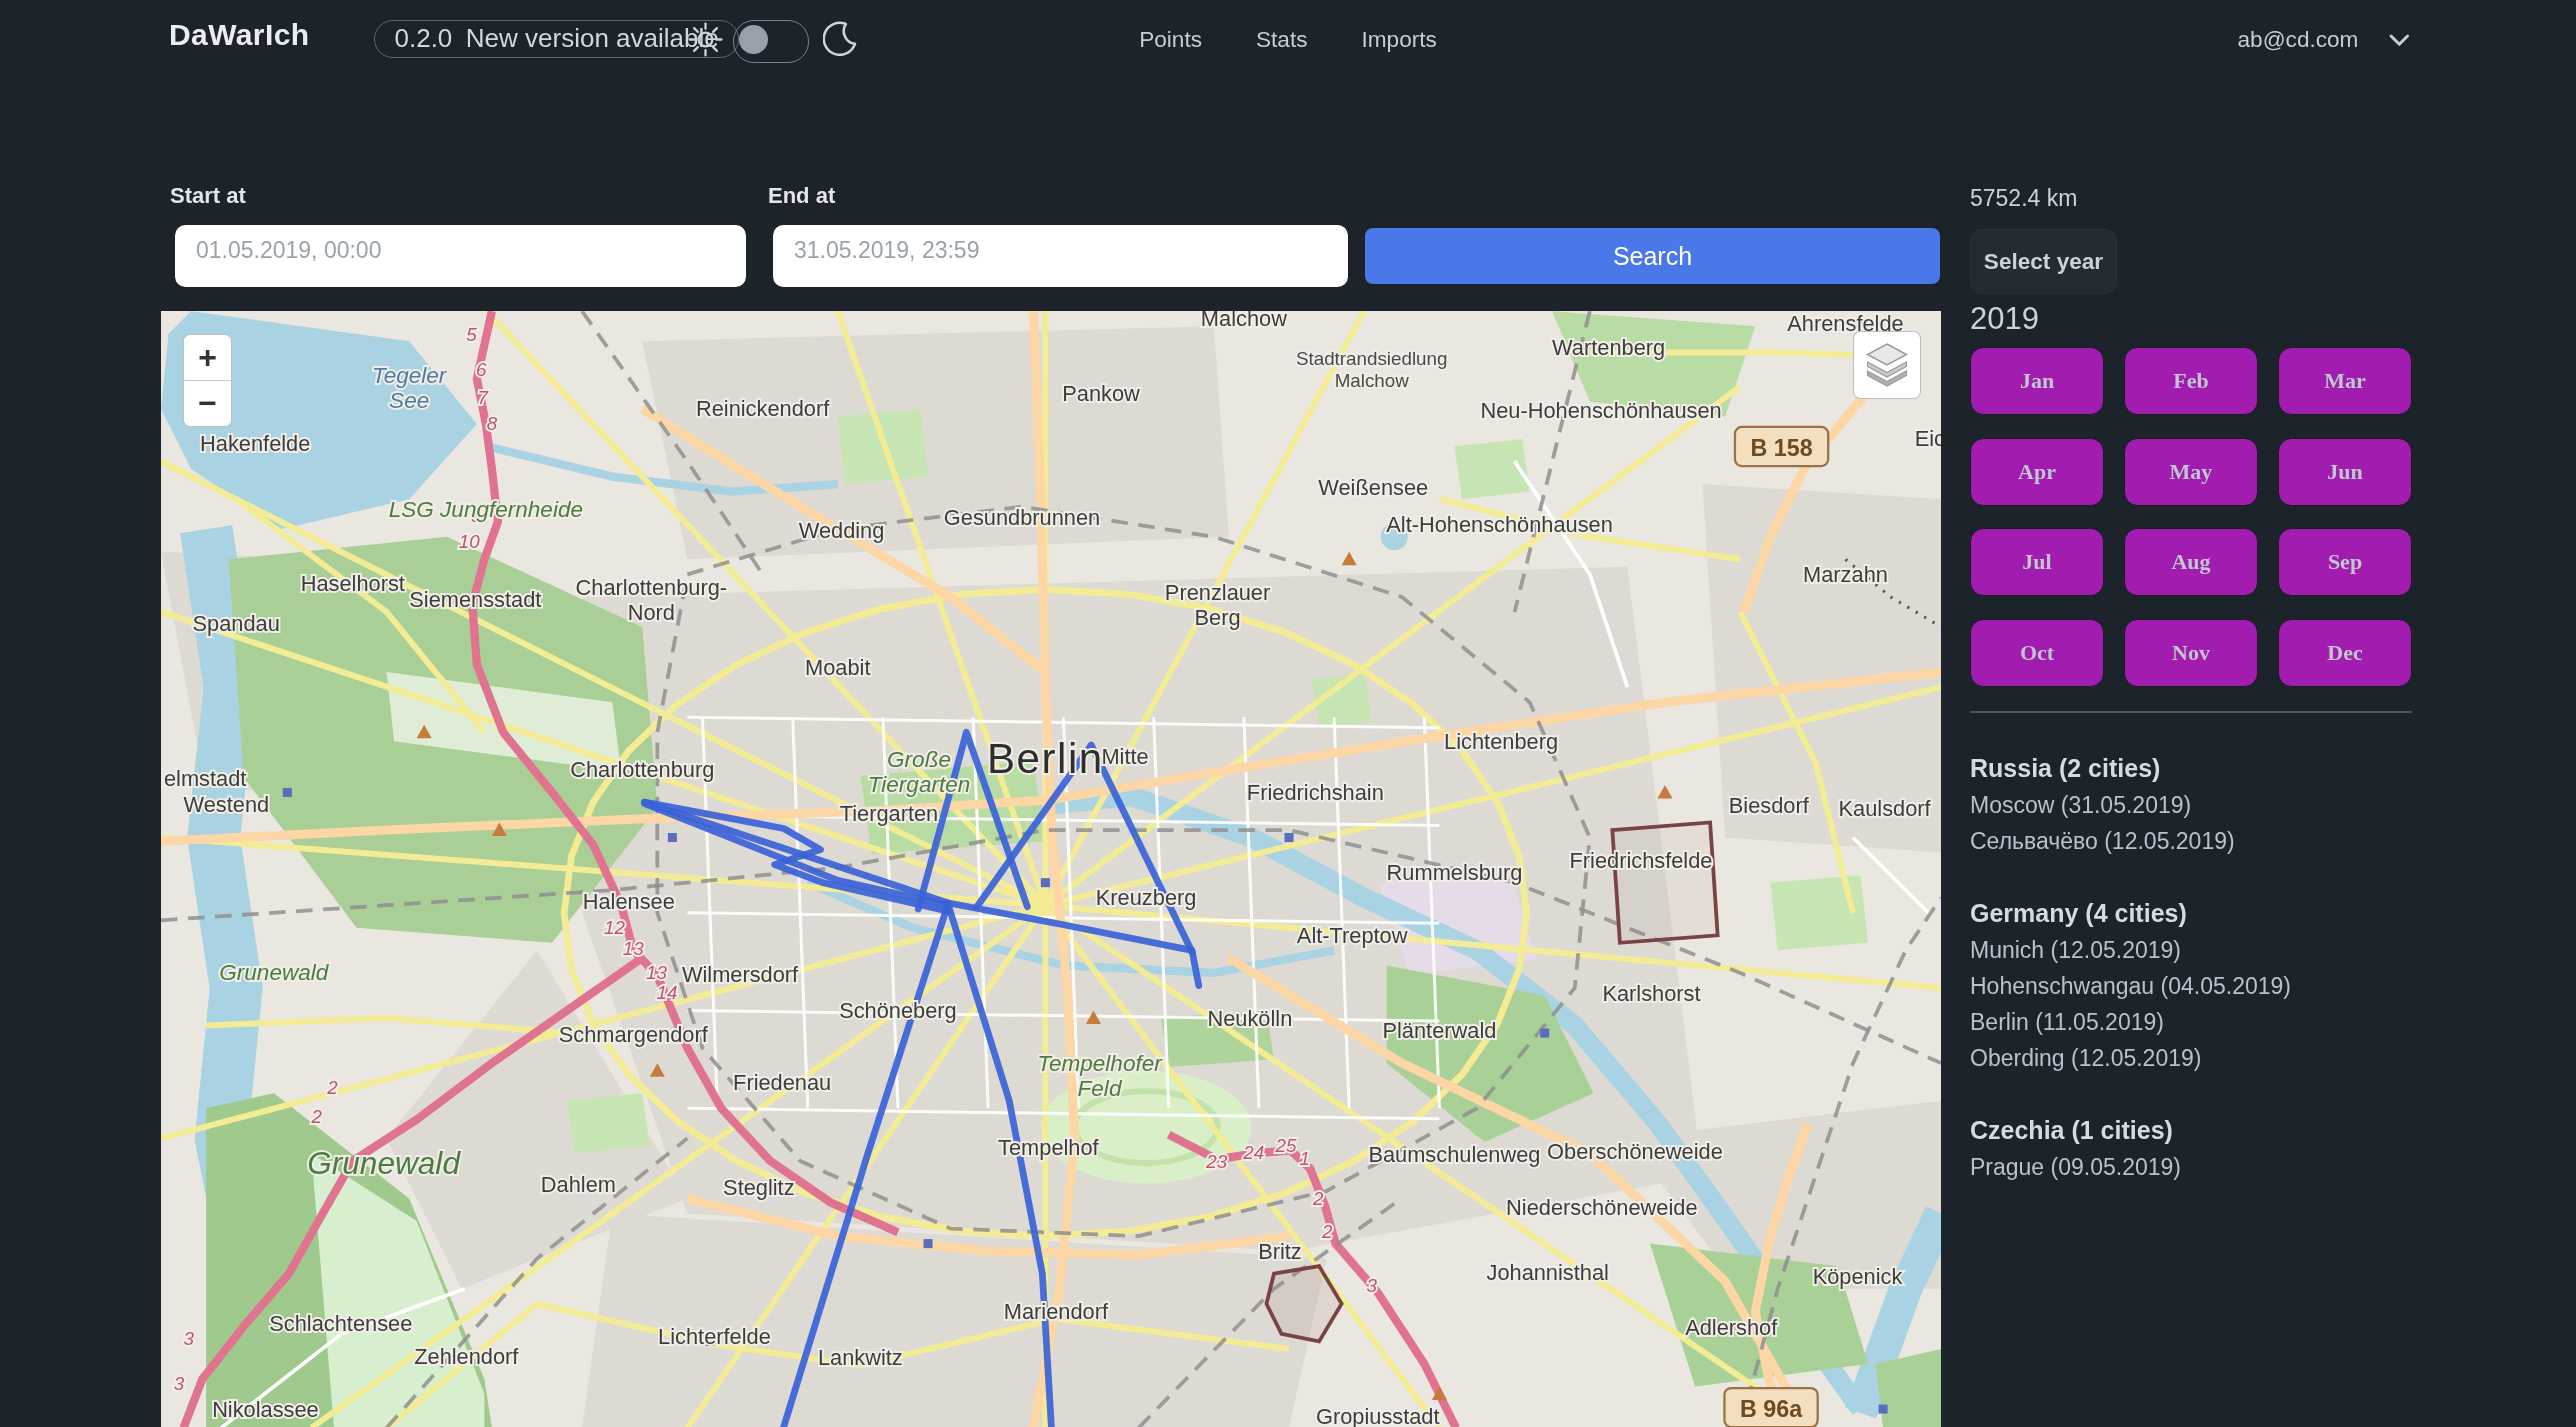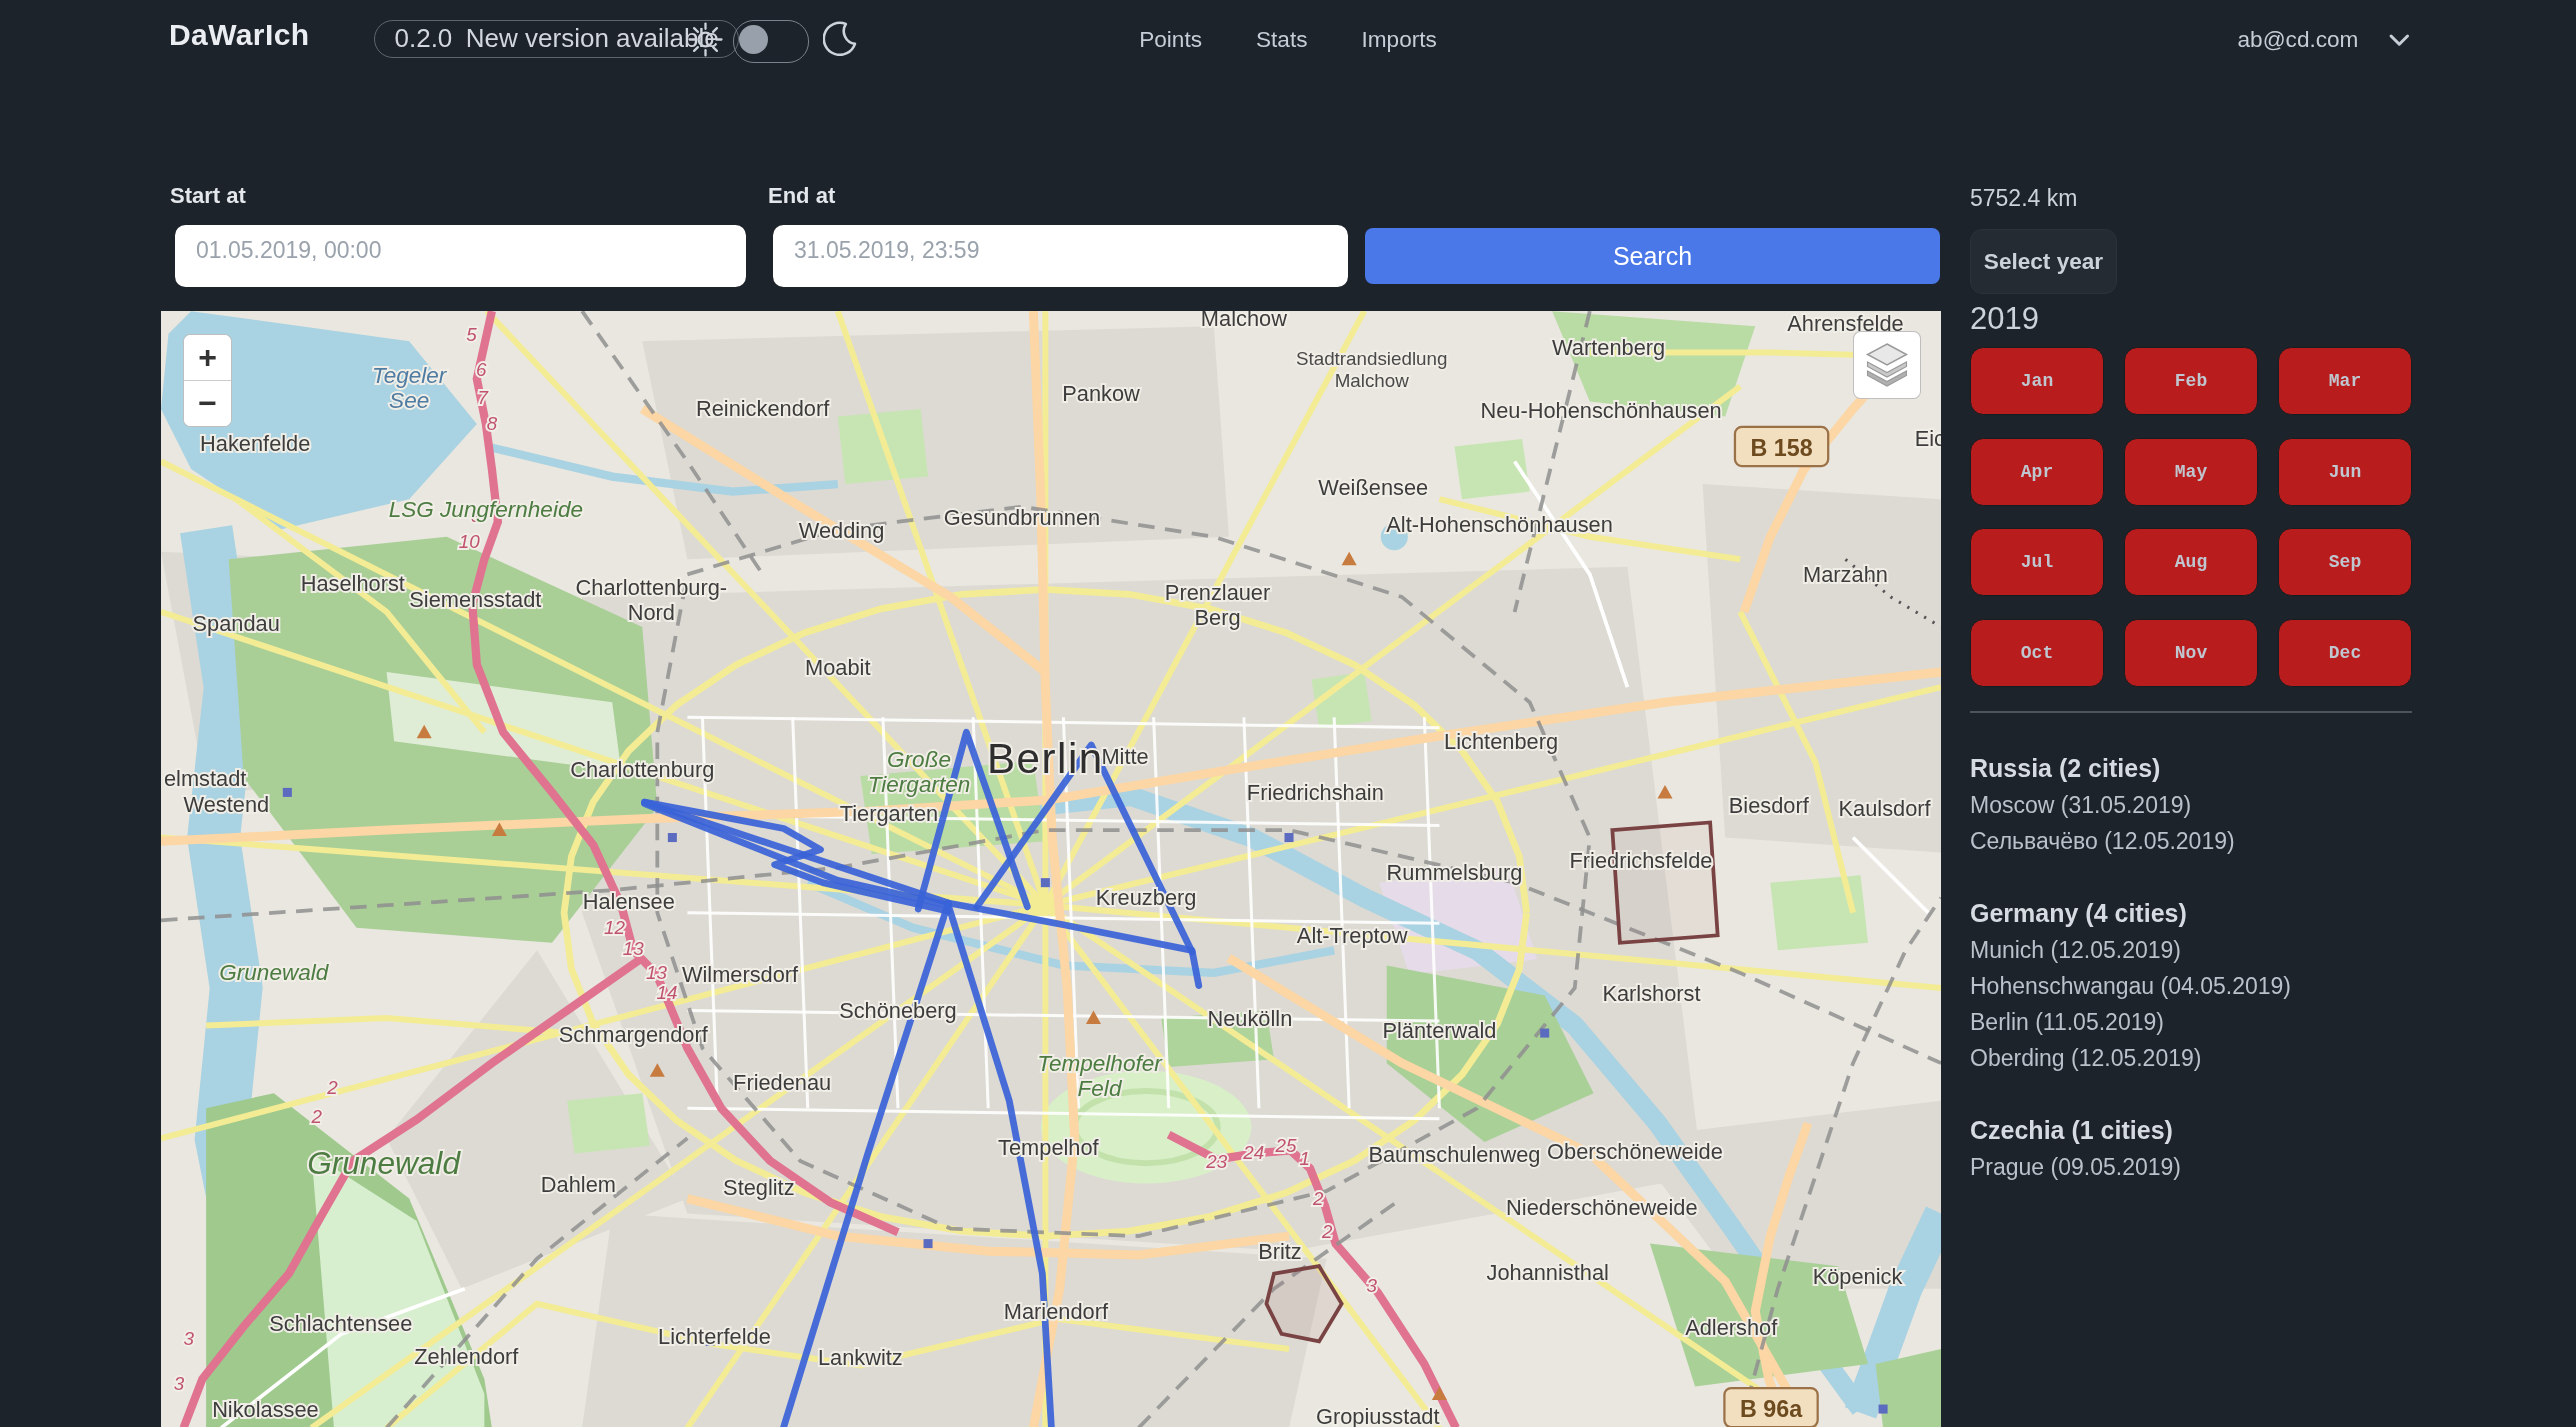--- a/index.html
+++ b/index.html
@@ -47,22 +47,22 @@
   .select-year-btn{
     left:1970px;top:229px;width:147px;height:65px;border:0.8px solid #2b323b;border-radius:12px;
     background:#242b33;color:#ccd2d9;font-size:22.6px;font-weight:600;font-family:"Liberation Sans",sans-serif;cursor:pointer;
   }
   .year-heading{left:1970px;top:301px;font-size:31px;color:#ccd2d9;}
   .months-grid{
     left:1970px;top:347px;width:442px;display:grid;
     grid-template-columns:repeat(3,134px);grid-auto-rows:68px;column-gap:20px;row-gap:22.6px;
   }
   .month-btn{
-    border:0.8px solid #171c21;border-radius:13.5px;background:#b91c1c;color:#bfc6cf;
-    font-size:18px;font-weight:600;font-family:Liberation Mono, monospace;cursor:pointer;
+    border:0.8px solid #171c21;border-radius:13.5px;background:#a21caf;color:#bfc6cf;
+    font-size:22px;font-weight:600;font-family:Liberation Serif, serif;cursor:pointer;
   }
   .sidebar-divider{left:1970px;top:711px;width:442px;height:1.5px;background:#4d545e;}
   .countries{left:1970px;top:749px;width:526px;display:flex;flex-direction:column;gap:35px;}
   .country-group{display:flex;flex-direction:column;}
   .country-name{font-size:25px;font-weight:700;color:#d6dbe2;line-height:38px;}
   .city-item{font-size:23px;color:#b9c1ca;line-height:36px;}
   
   .map-container{left:161px;top:311px;width:1780px;height:1117px;background:#e9e7df;overflow:hidden;cursor:grab;}
   .map-svg{position:absolute;left:0;top:0;}
   .leaflet-zoom{

